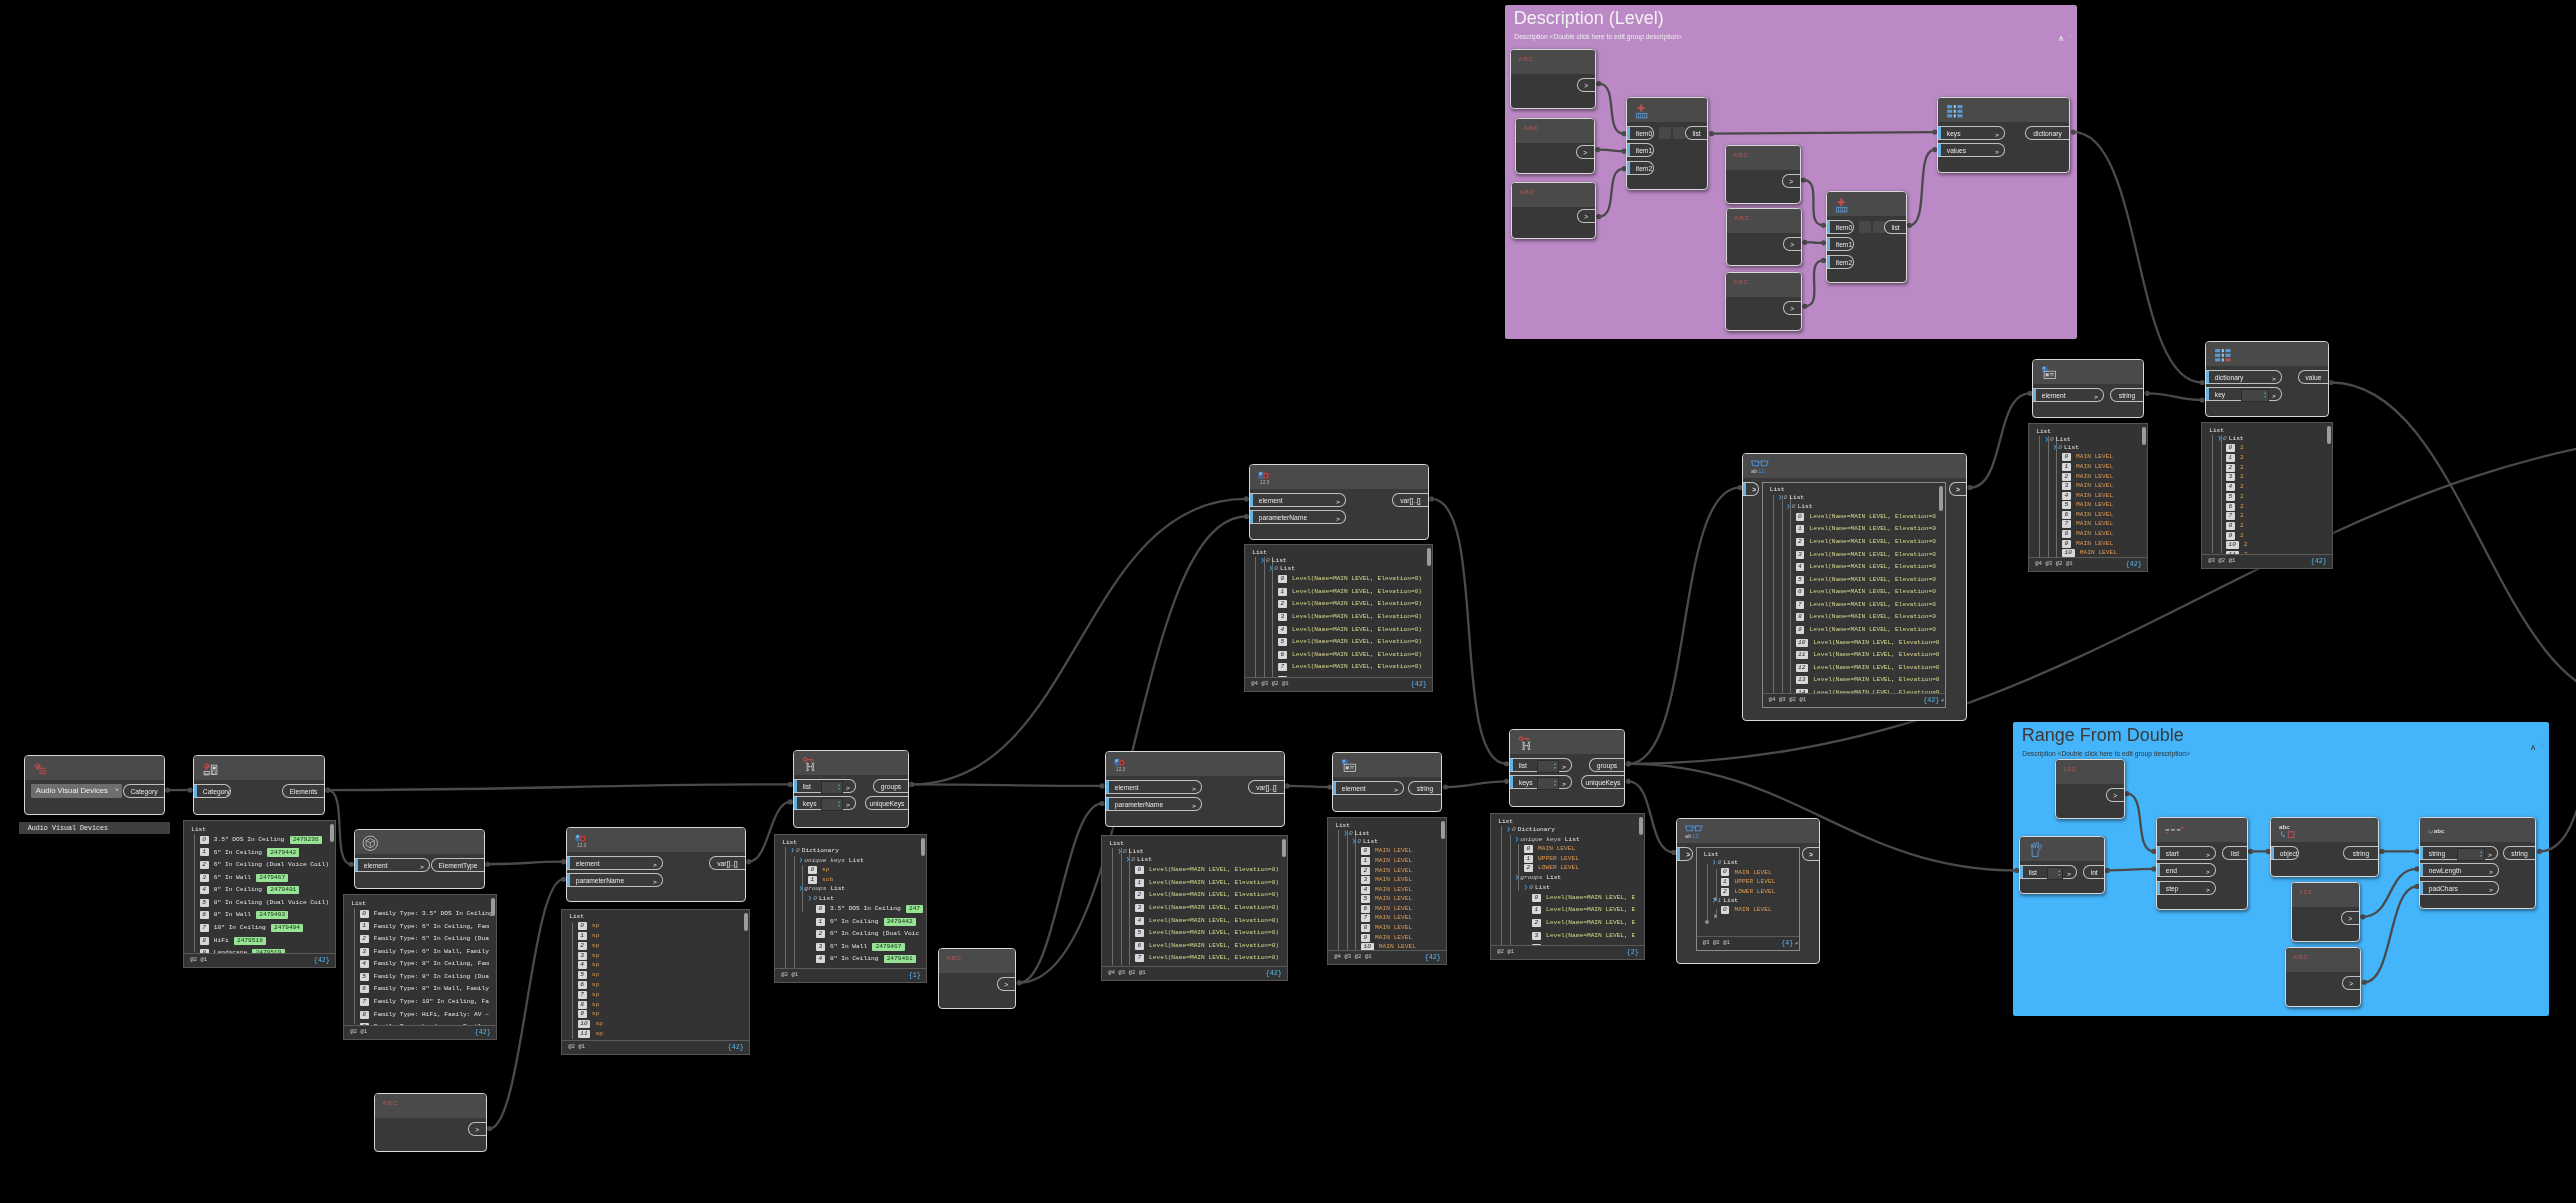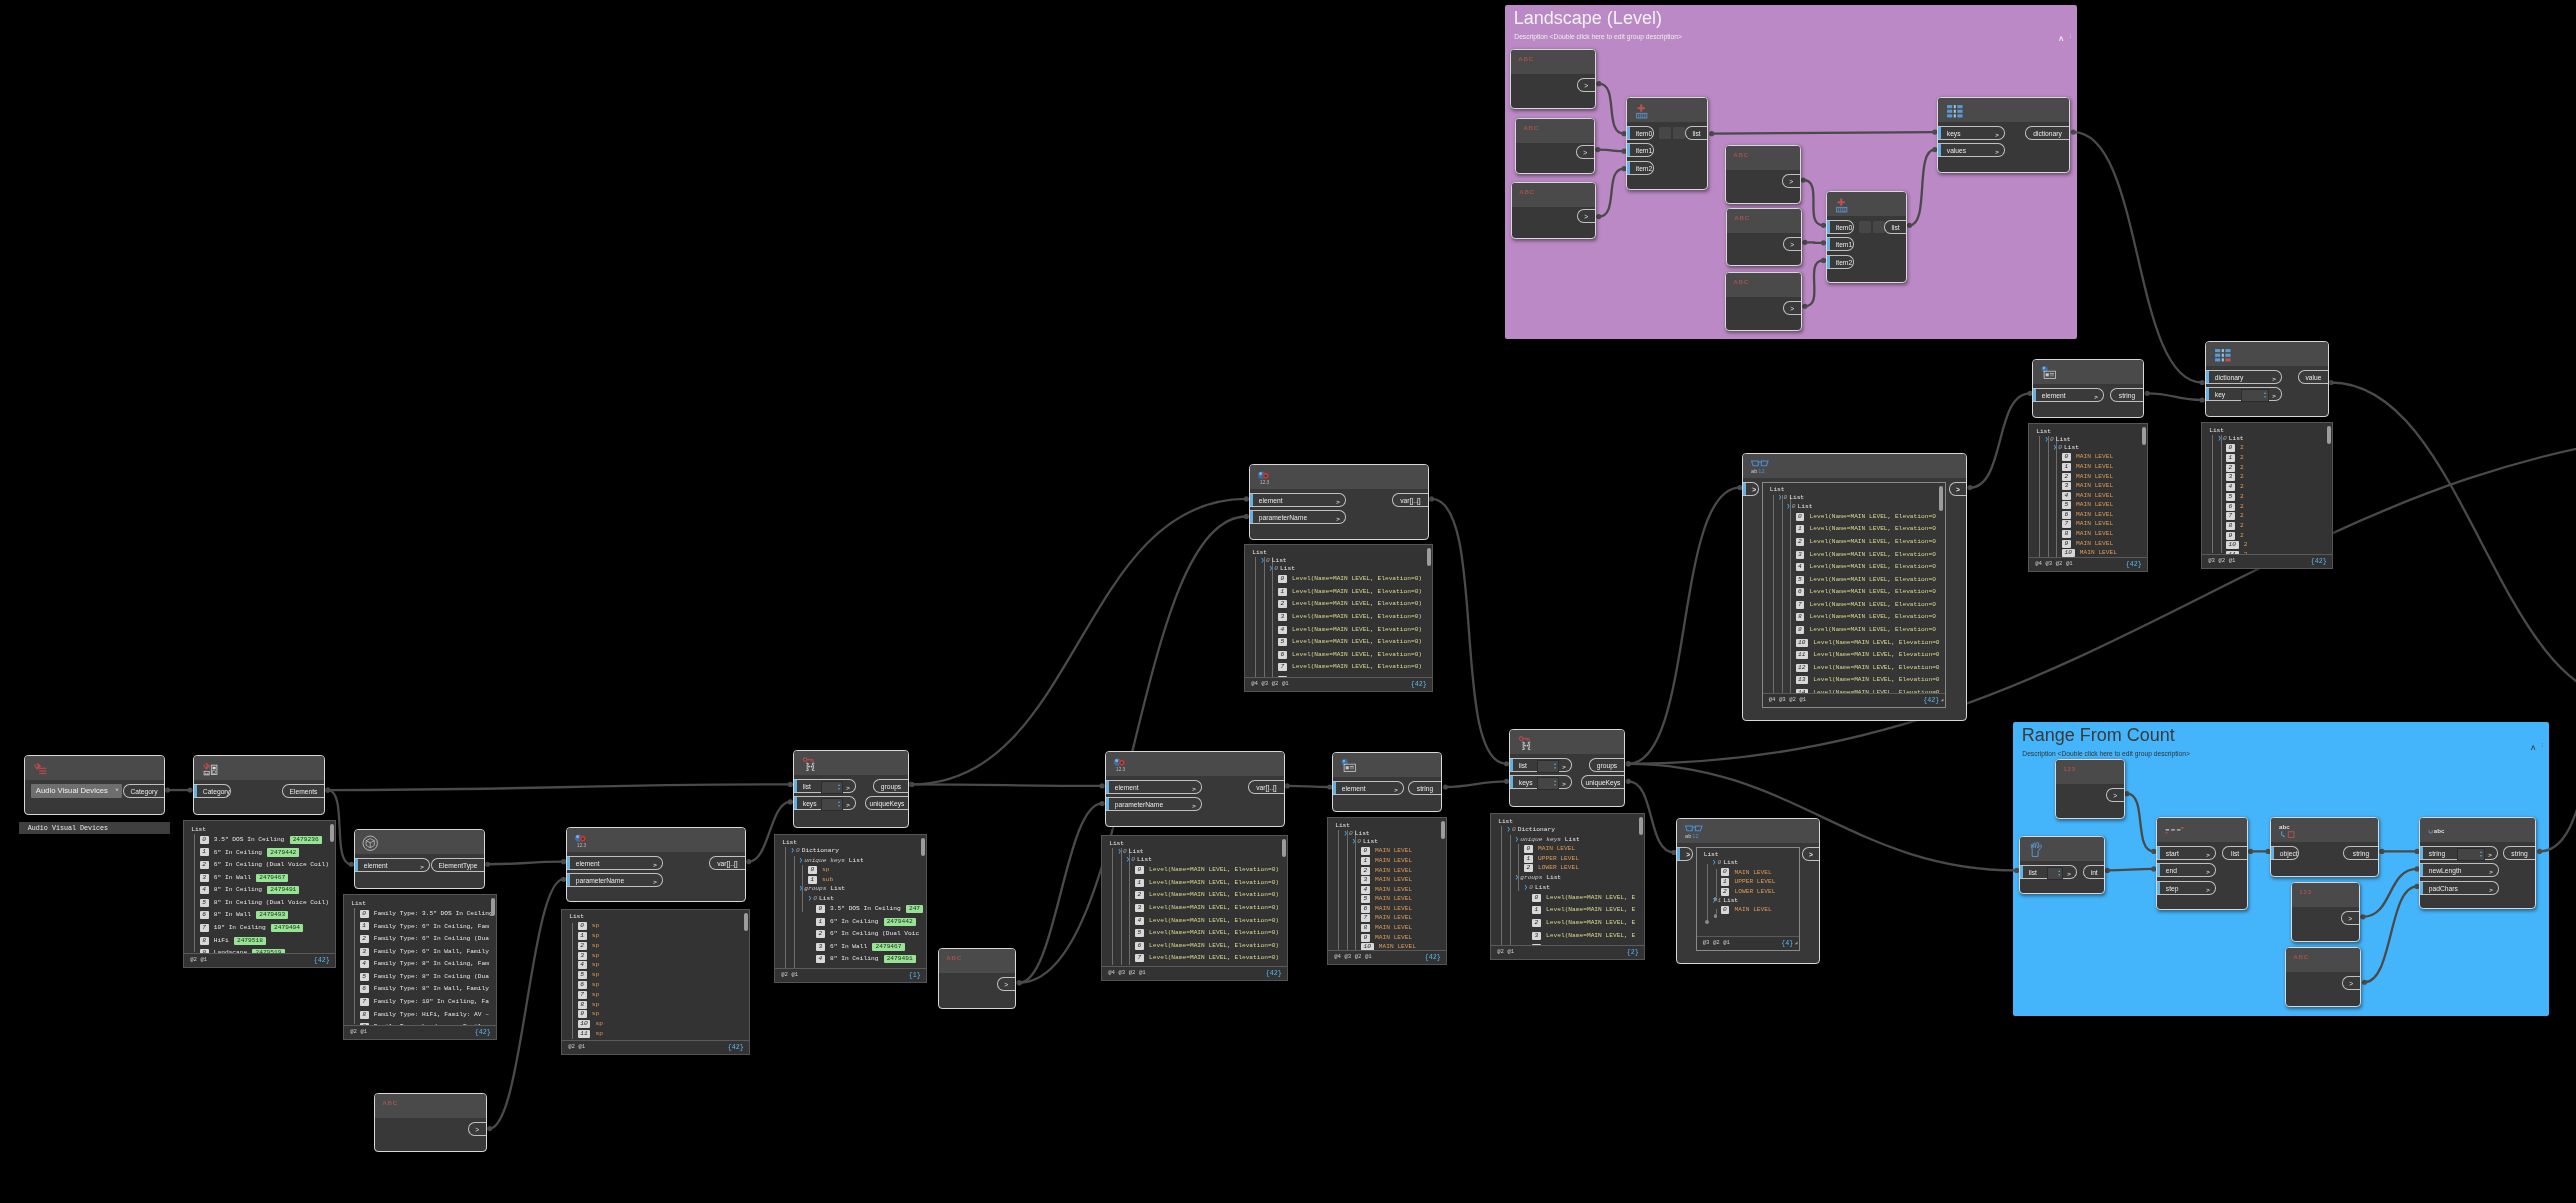--- a/index.html
+++ b/index.html
@@ -36,27 +36,27 @@
 .icn{position:absolute;left:6.7px;top:4.6px;}
 .abct{position:absolute;left:7.2px;top:4.6px;font-weight:bold;font-size:6.2px;color:#a25252;letter-spacing:0.8px;}
 .wire{fill:none;stroke:#4a4a4a;stroke-width:4.5}
 .cap{position:absolute;background:#3f3f3f;font-family:"Liberation Mono",monospace;font-size:6.7px;
      color:#e8e8e8;line-height:12.4px;padding-left:8.8px;box-sizing:border-box;}
 .winner{position:absolute;background:#363636;border:0.5px solid #8a8a8a;box-sizing:border-box;overflow:hidden;
       font-family:"Liberation Mono",monospace;font-size:6.2px;color:#e6e6e6;}
 </style></head><body>
 <div id="cv">
     <div class="grp" style="left:1505px;top:4.6px;width:572px;height:334px;background:#bb89c5;">
-      <div class="gt" style="left:8.8px;top:4.1px;color:#f2f2f2;">Landscape (Level)</div>
+      <div class="gt" style="left:8.8px;top:4.1px;color:#f2f2f2;">Description (Level)</div>
       <div class="gd" style="left:9.3px;top:28px;color:#eee;">Description &lt;Double click here to edit group description&gt;</div>
       <div style="position:absolute;right:13.4px;top:30px;color:#f2f2f2;font-size:8.2px;font-weight:bold;">˄</div>
       <div style="position:absolute;right:6.2px;top:30px;color:#f2f2f2;font-size:5.2px;line-height:2.1px;">⁝</div>
     </div>
     <div class="grp" style="left:2013px;top:722px;width:536px;height:294px;background:#45b5fb;">
-      <div class="gt" style="left:8.8px;top:4.1px;color:#3a3a3a;">Range From Count</div>
+      <div class="gt" style="left:8.8px;top:4.1px;color:#3a3a3a;">Range From Double</div>
       <div class="gd" style="left:9.3px;top:28px;color:#333;">Description &lt;Double click here to edit group description&gt;</div>
       <div style="position:absolute;right:13.4px;top:21.6px;color:#3a3a3a;font-size:8.2px;font-weight:bold;">˄</div>
       <div style="position:absolute;right:6.2px;top:21.6px;color:#3a3a3a;font-size:5.2px;line-height:2.1px;">⁝</div>
     </div>
     <svg style="position:absolute;left:0;top:0;" width="3277" height="1204" viewBox="0 0 6360 2336">
       <path class="wire" d="M325 1533 C365 1533 329 1533 369 1533"></path>
       <path class="wire" d="M636 1533 C1040.1 1533 1129.9 1522 1534 1522"></path>
       <path class="wire" d="M636 1533 C676 1533 642 1677 682 1677"></path>
       <path class="wire" d="M946 1677 C1012.6 1677 1027.4 1672 1094 1672"></path>
       <path class="wire" d="M950 2190 C1014.8 2190 1029.2 1706 1094 1706"></path>

